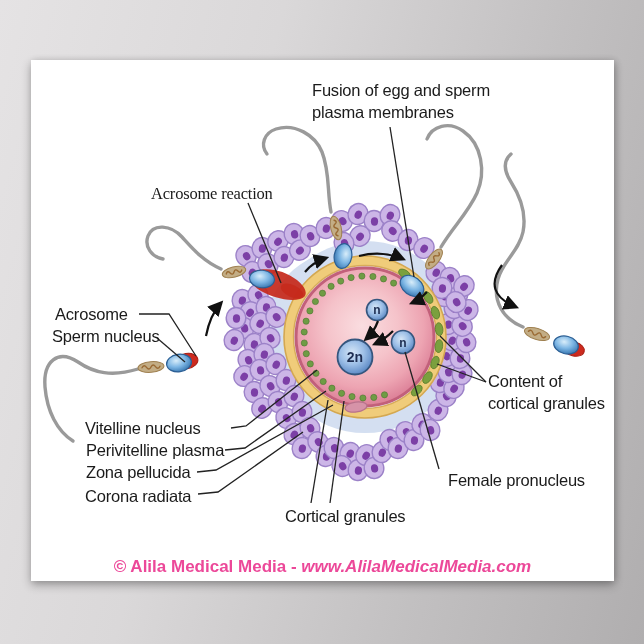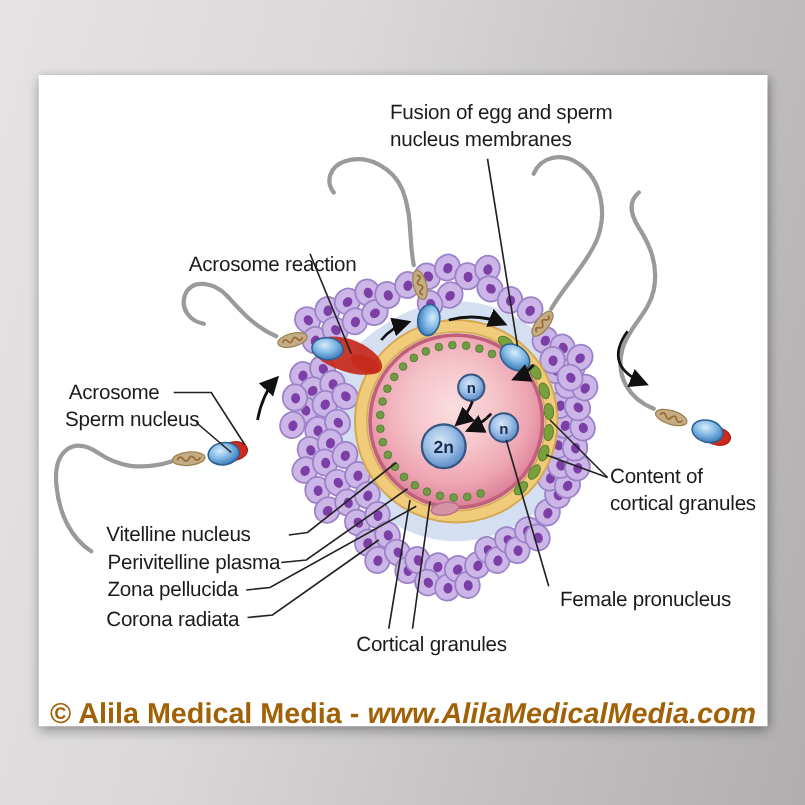--- a/index.html
+++ b/index.html
@@ -13,21 +13,21 @@
     background:#ffffff;
     box-shadow:0 4px 9px rgba(0,0,0,0.30), 2px 0 6px rgba(0,0,0,0.12);
   }
   svg.art{position:absolute;left:0;top:0;width:644px;height:644px;}
   .lbl{
     position:absolute;color:#1b1b1b;font-size:16.5px;line-height:20px;
     white-space:nowrap;letter-spacing:-0.2px;
   }
   .footer{
     position:absolute;left:31px;top:557px;width:583px;text-align:center;
-    color:#a16207;font-size:23px;font-weight:bold;white-space:nowrap;
+    color:#ec4899;font-size:17px;font-weight:bold;white-space:nowrap;
   }
   .footer .site{font-style:italic;}
 </style>
 </head>
 <body>
 
 <div class="poster"></div>
 
 <svg class="art" viewBox="0 0 644 644">
   <defs>
@@ -517,22 +517,22 @@
     <path d="M198,494 L218,492 L303,432"></path>
     <path d="M311,503 L328,400"></path>
     <path d="M330,503 L344,401"></path>
     <path d="M486,382 L440,336"></path>
     <path d="M486,382 L437,364"></path>
     <path d="M405,352 L439,469"></path>
   </g>
 </svg>
 
 <div class="lbl" style="left:312px;top:80px;">Fusion of egg and sperm</div>
-<div class="lbl" style="left:312px;top:102px;">nucleus membranes</div>
-<div class="lbl" style="left:151px;top:202px;">Acrosome reaction</div>
+<div class="lbl" style="left:312px;top:102px;">plasma membranes</div>
+<div class="lbl" style="left:151px;top:184px;font-family:Liberation Serif, serif;">Acrosome reaction</div>
 <div class="lbl" style="left:55px;top:304px;">Acrosome</div>
 <div class="lbl" style="left:52px;top:326px;text-align:right;">Sperm nucleus</div>
 <div class="lbl" style="left:85px;top:418px;">Vitelline nucleus</div>
 <div class="lbl" style="left:86px;top:440px;">Perivitelline plasma</div>
 <div class="lbl" style="left:86px;top:462px;">Zona pellucida</div>
 <div class="lbl" style="left:85px;top:486px;">Corona radiata</div>
 <div class="lbl" style="left:285px;top:506px;">Cortical granules</div>
 <div class="lbl" style="left:488px;top:371px;">Content of</div>
 <div class="lbl" style="left:488px;top:393px;">cortical granules</div>
 <div class="lbl" style="left:448px;top:470px;">Female pronucleus</div>

